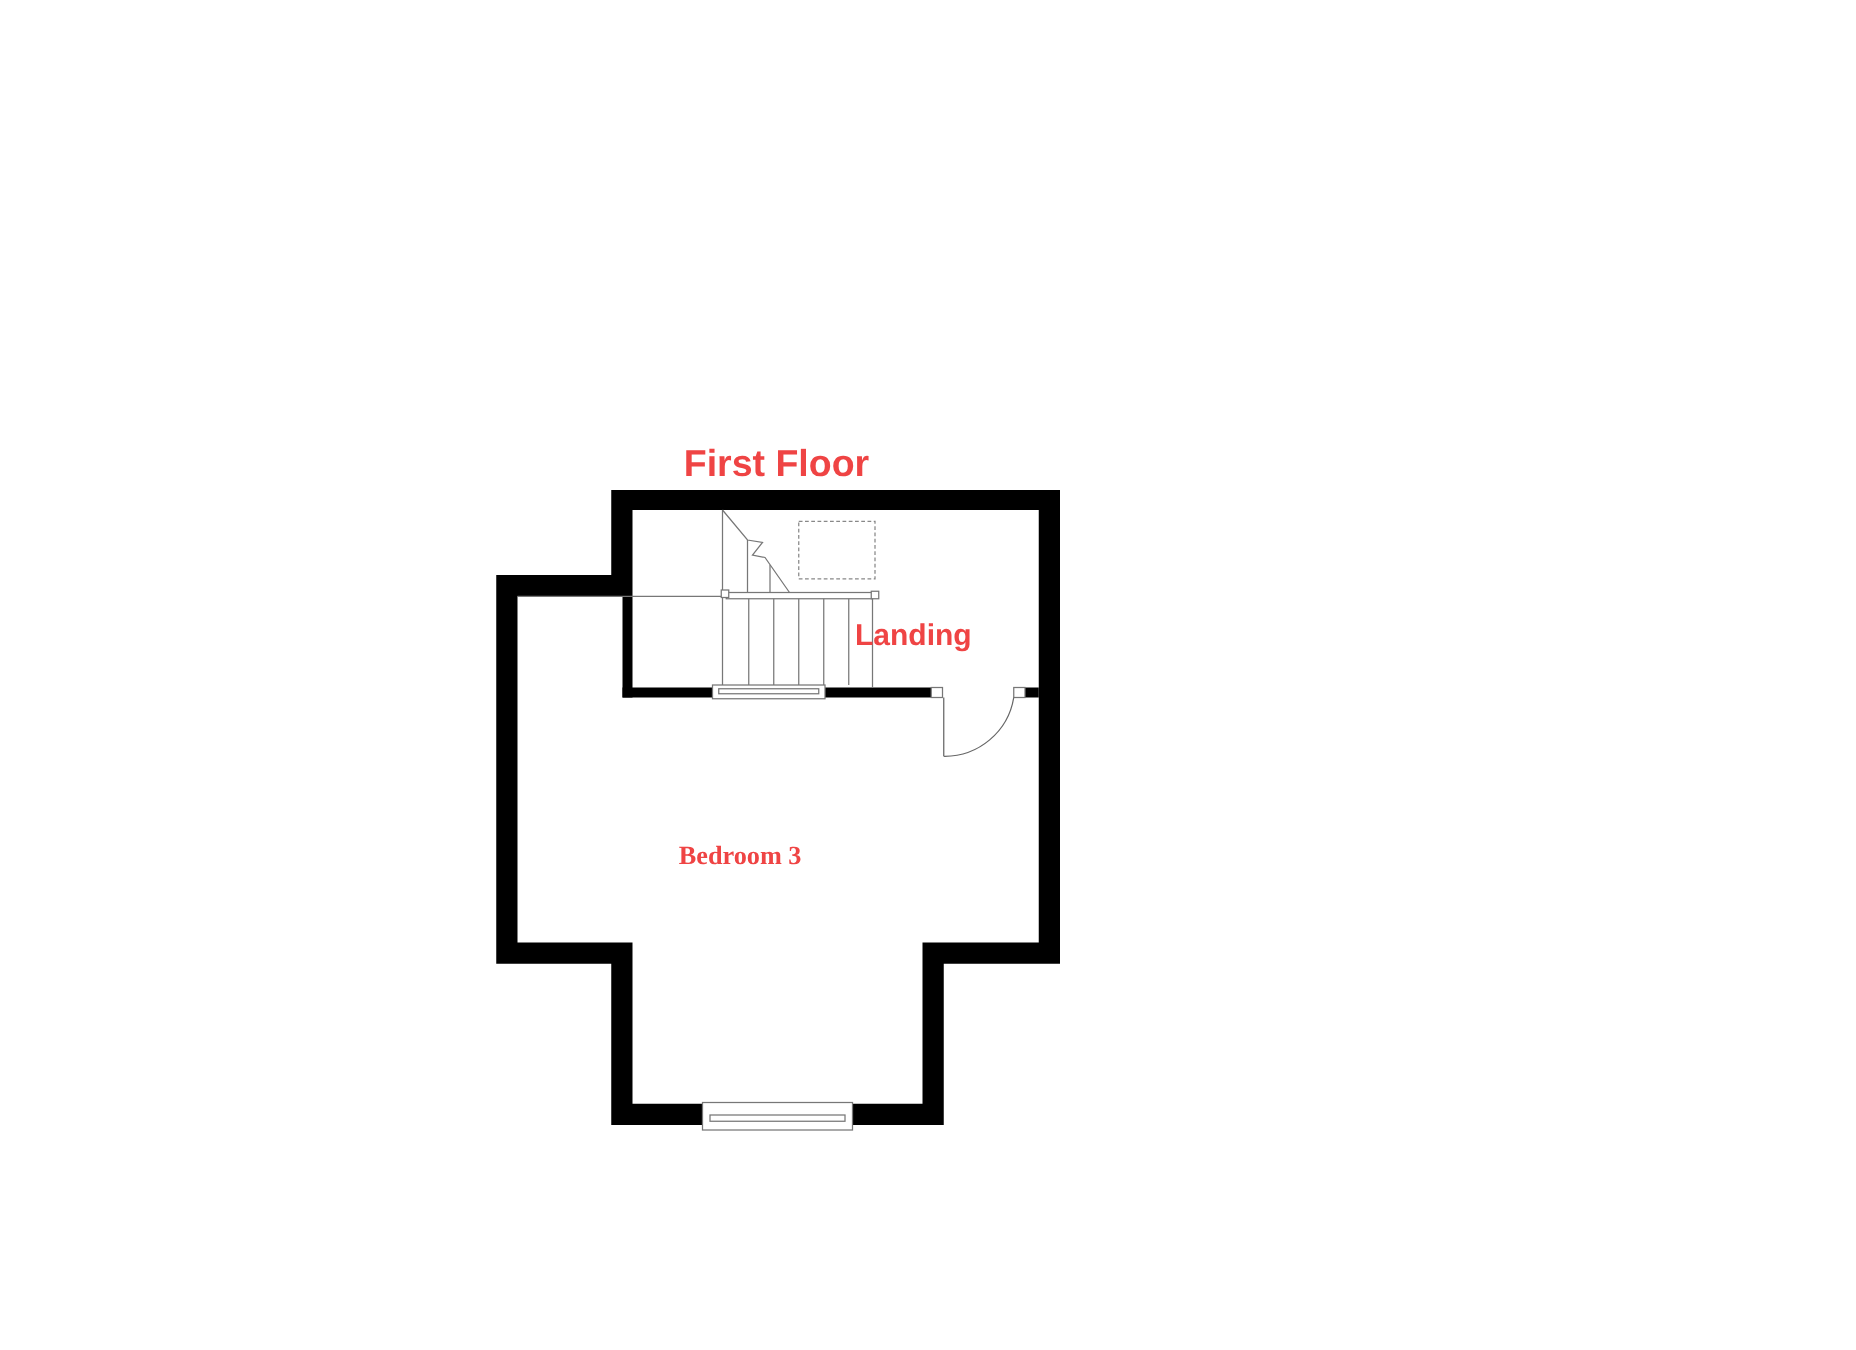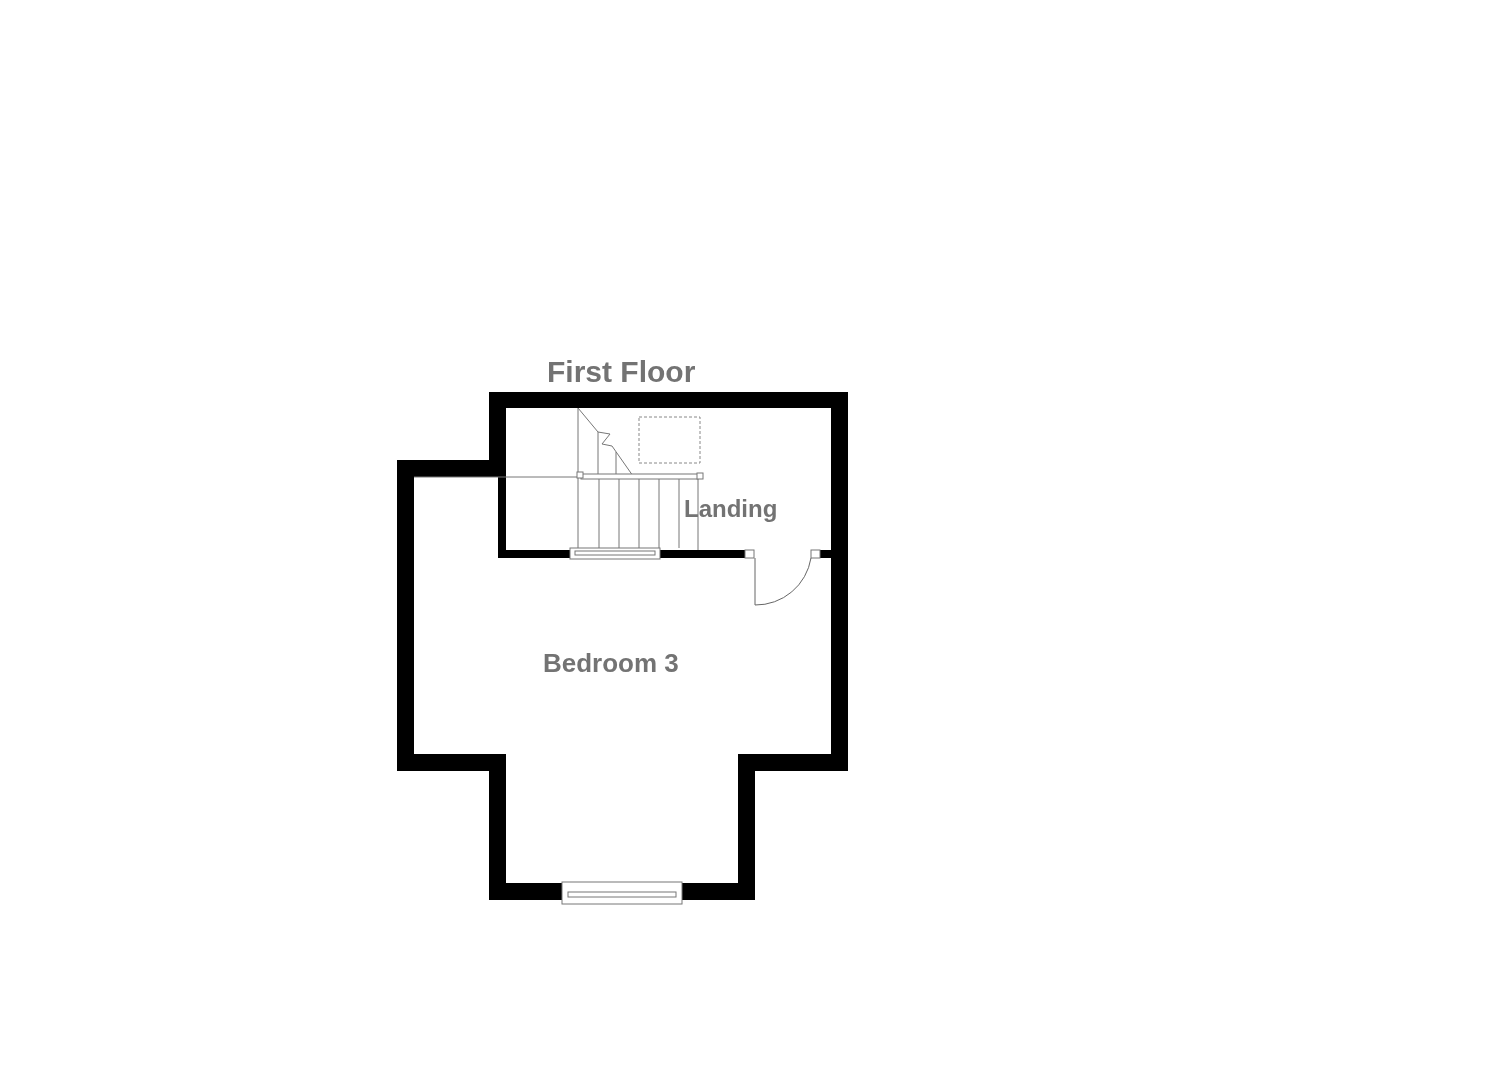--- a/index.html
+++ b/index.html
@@ -1,21 +1,21 @@
 <!DOCTYPE html>
 <html><head>
   <meta charset="utf-8">
   <style>
     html, body { margin: 0; padding: 0; background: #ffffff; }
     body { width: 1485px; height: 1080px; position: relative; overflow: hidden; font-family: "Liberation Sans", sans-serif; }
     #plan { position: absolute; left: 0; top: 0; }
-    .label { position: absolute; font-family: "Liberation Sans", sans-serif; font-weight: bold; color: #737373; white-space: nowrap; }
+    .label { position: absolute; font-family: "Liberation Sans", sans-serif; font-weight: bold; color: #ef4444; white-space: nowrap; }
     #title { left: 547px; top: 355px; font-size: 30px; }
     #landing-label { left: 684px; top: 495px; font-size: 24px; }
-    #bedroom-label { left: 543px; top: 648px; font-size: 26px; }
+    #bedroom-label { left: 543px; top: 672px; font-size: 21px; font-family: Liberation Serif, serif; }
   </style>
 </head>
 <body>
 
 <svg id="plan" width="1485" height="1080" viewBox="0 0 1485 1080">
 
   <path fill="#000" fill-rule="evenodd" d="M489,392 L848,392 L848,771 L755,771 L755,900 L489,900 L489,771 L397,771 L397,460 L489,460 Z
        M506,408 L831,408 L831,754 L738,754 L738,883 L506,883 L506,754 L414,754 L414,477 L506,477 Z"></path>
 
   <rect x="498" y="477" width="8" height="81" fill="#000"></rect>

